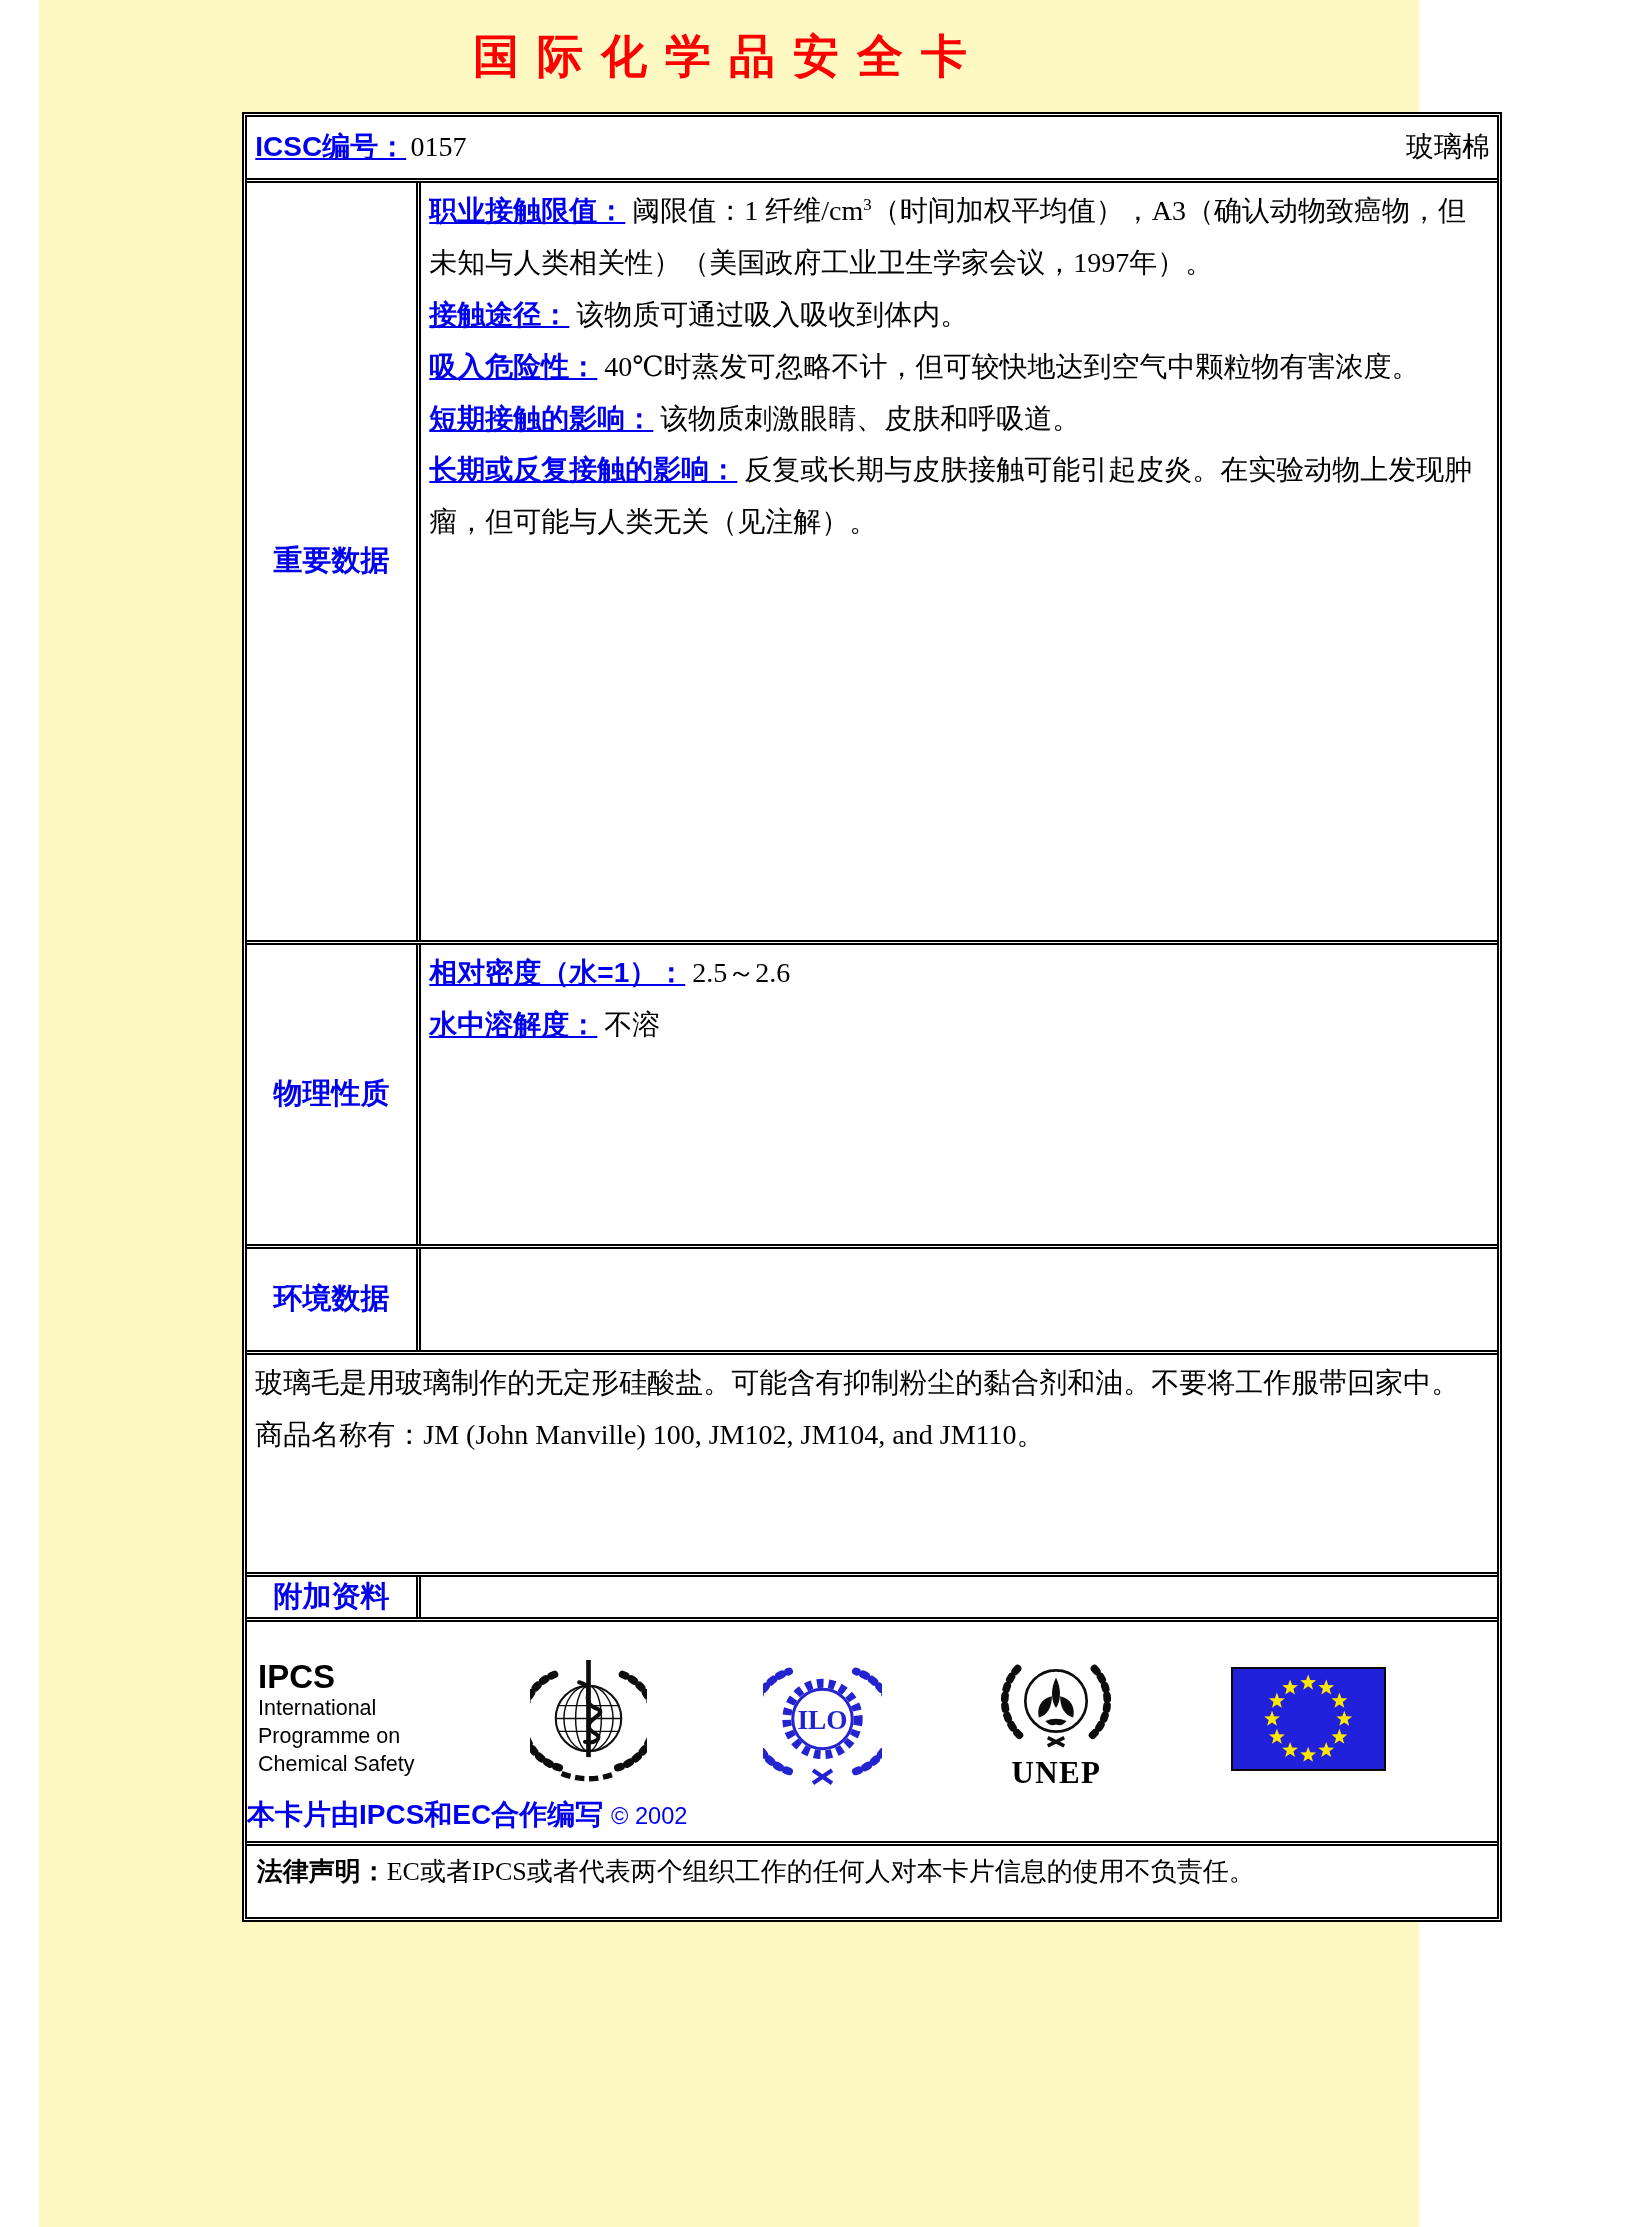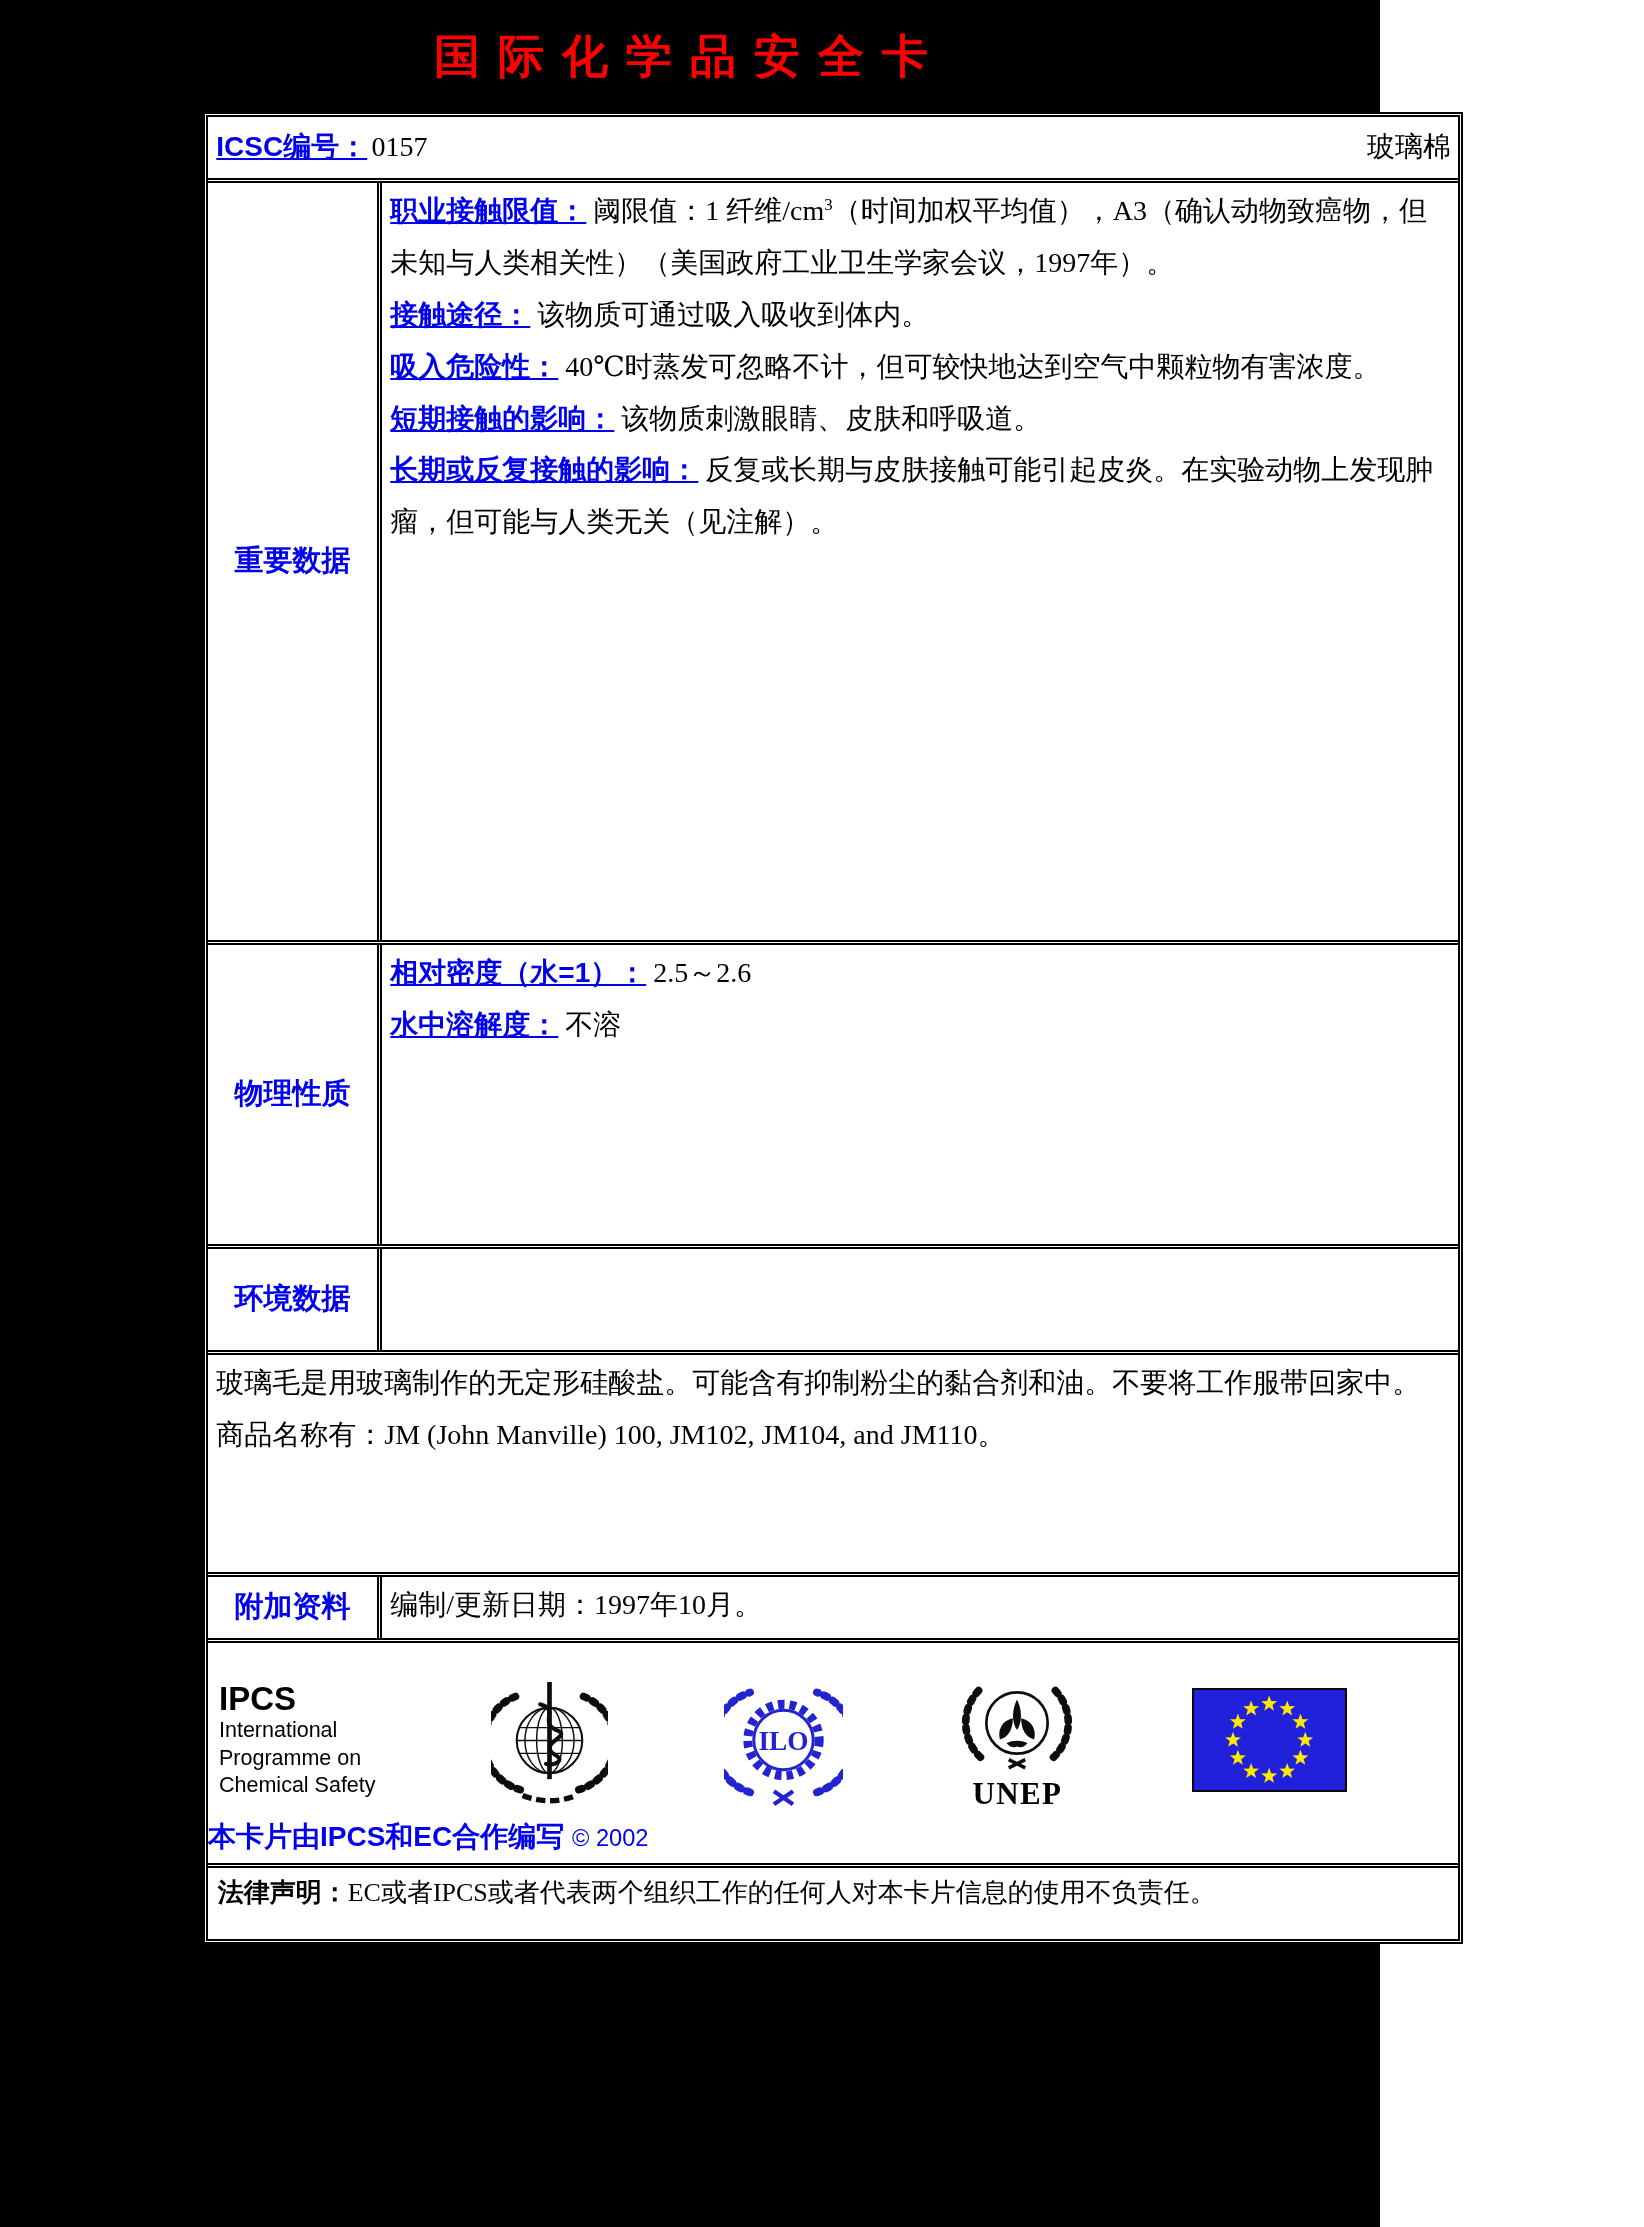--- a/index.html
+++ b/index.html
@@ -1,22 +1,23 @@
 <!DOCTYPE html>
 <html style="font-size:11px"><head>
 <meta charset="utf-8">
 <style>
   html, body { margin: 0; padding: 0; }
   .page {
     position: relative;
     width: 1380px;
     height: 2227px;
-    background: #000000;
+    background: #fef9c3;
     font-family: "Liberation Serif", "DejaVu Serif", serif;
     color: #000;
+    margin-left: 39px;
   }
   .title {
     margin: 0;
     padding-top: 26px;
     text-align: center;
     color: #ff0000;
     font-size: 46px;
     font-weight: bold;
     letter-spacing: 18px;
     font-family: "Liberation Serif", "DejaVu Serif", serif;
@@ -182,23 +183,20 @@
     </div>
 
     <div class="row row-notes">
       <div class="content-cell content-wrap">
         <p>玻璃毛是用玻璃制作的无定形硅酸盐。可能含有抑制粉尘的黏合剂和油。不要将工作服带回家中。商品名称有：JM (John Manville) 100, JM102, JM104, and JM110。</p>
       </div>
     </div>
 
     <div class="row row-additional">
       <div class="label-cell">附加资料</div>
-      <div class="content-cell content-wrap">
-        <p>编制/更新日期：1997年10月。</p>
-      </div>
     </div>
 
     <div class="row logos-row">
       <div class="logos-strip">
 
         <div class="ipcs-block">
           <div class="ipcs-acronym">IPCS</div>
           <div class="ipcs-lines">
             <div>International</div>
             <div>Programme on</div>

